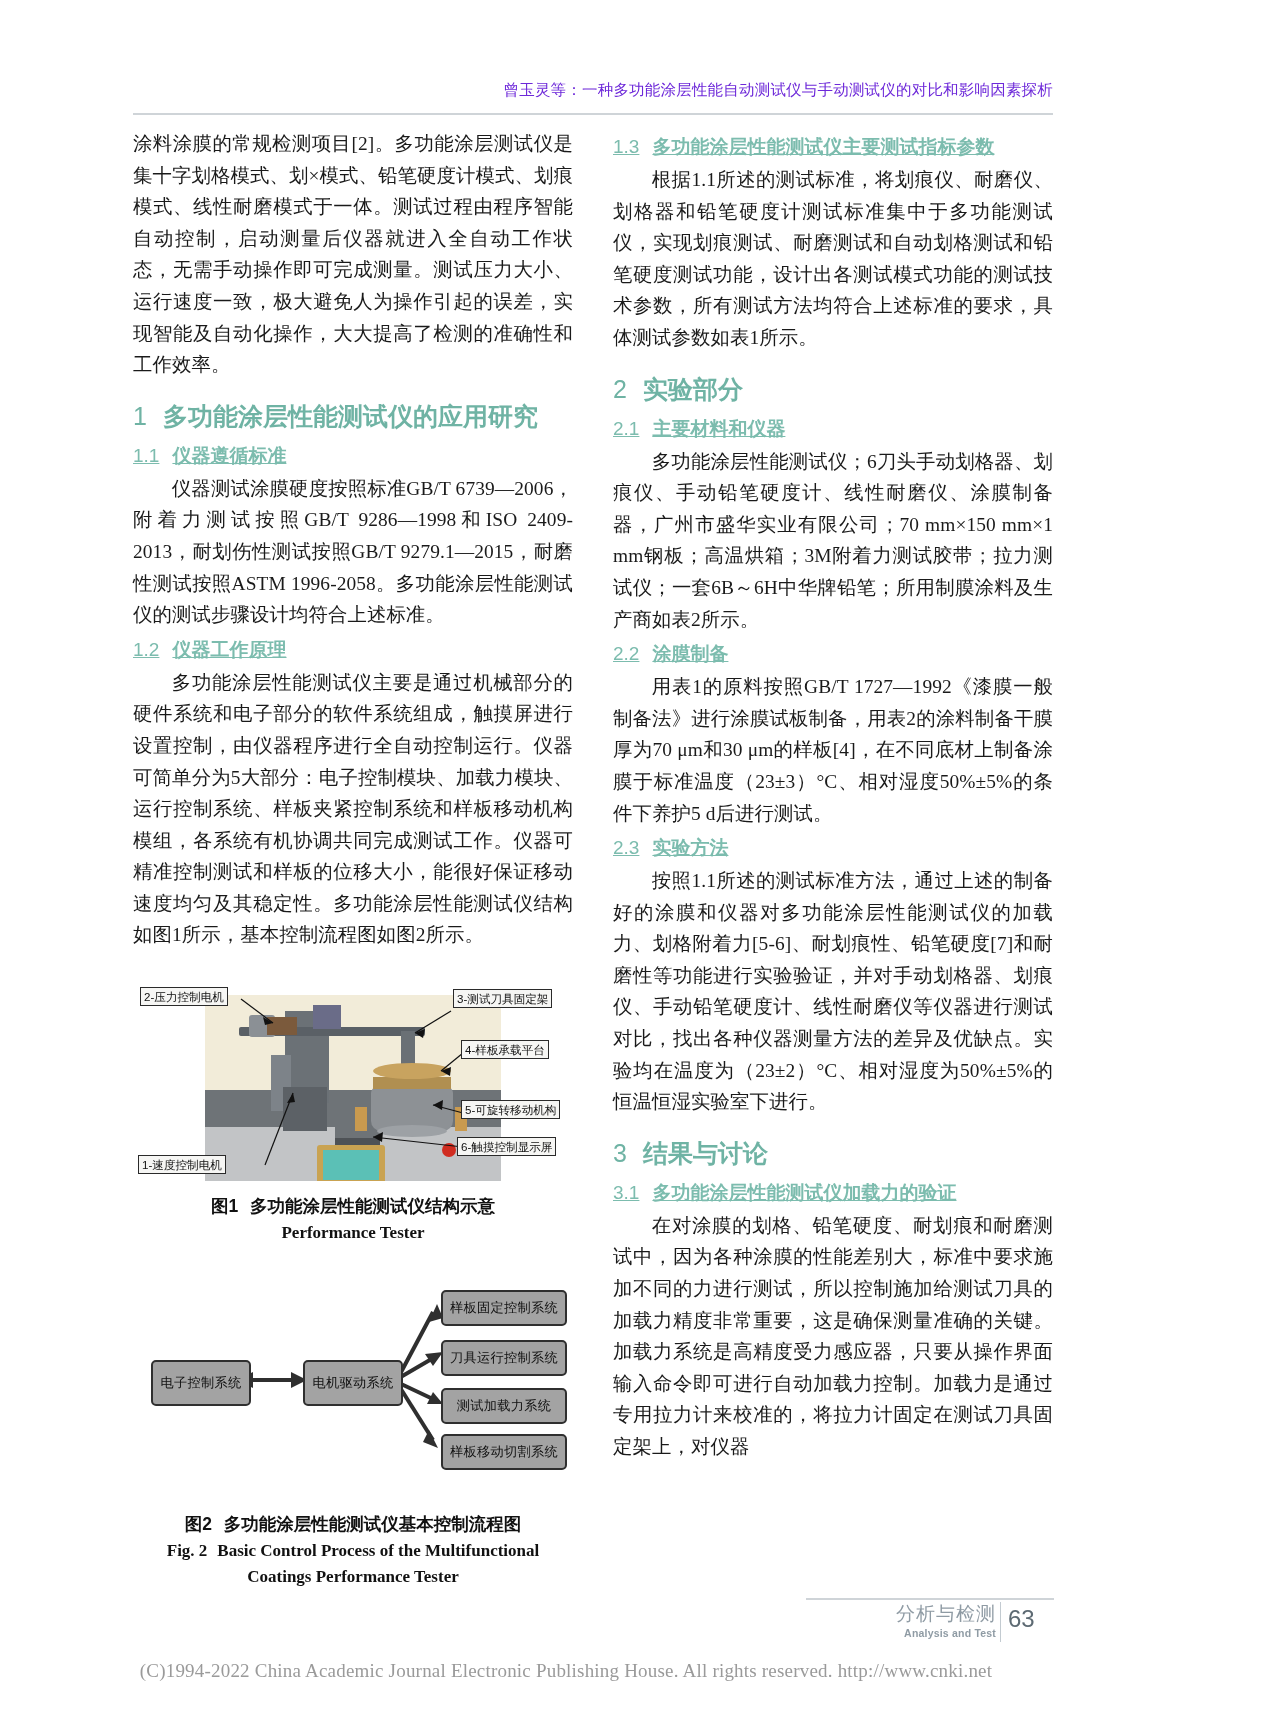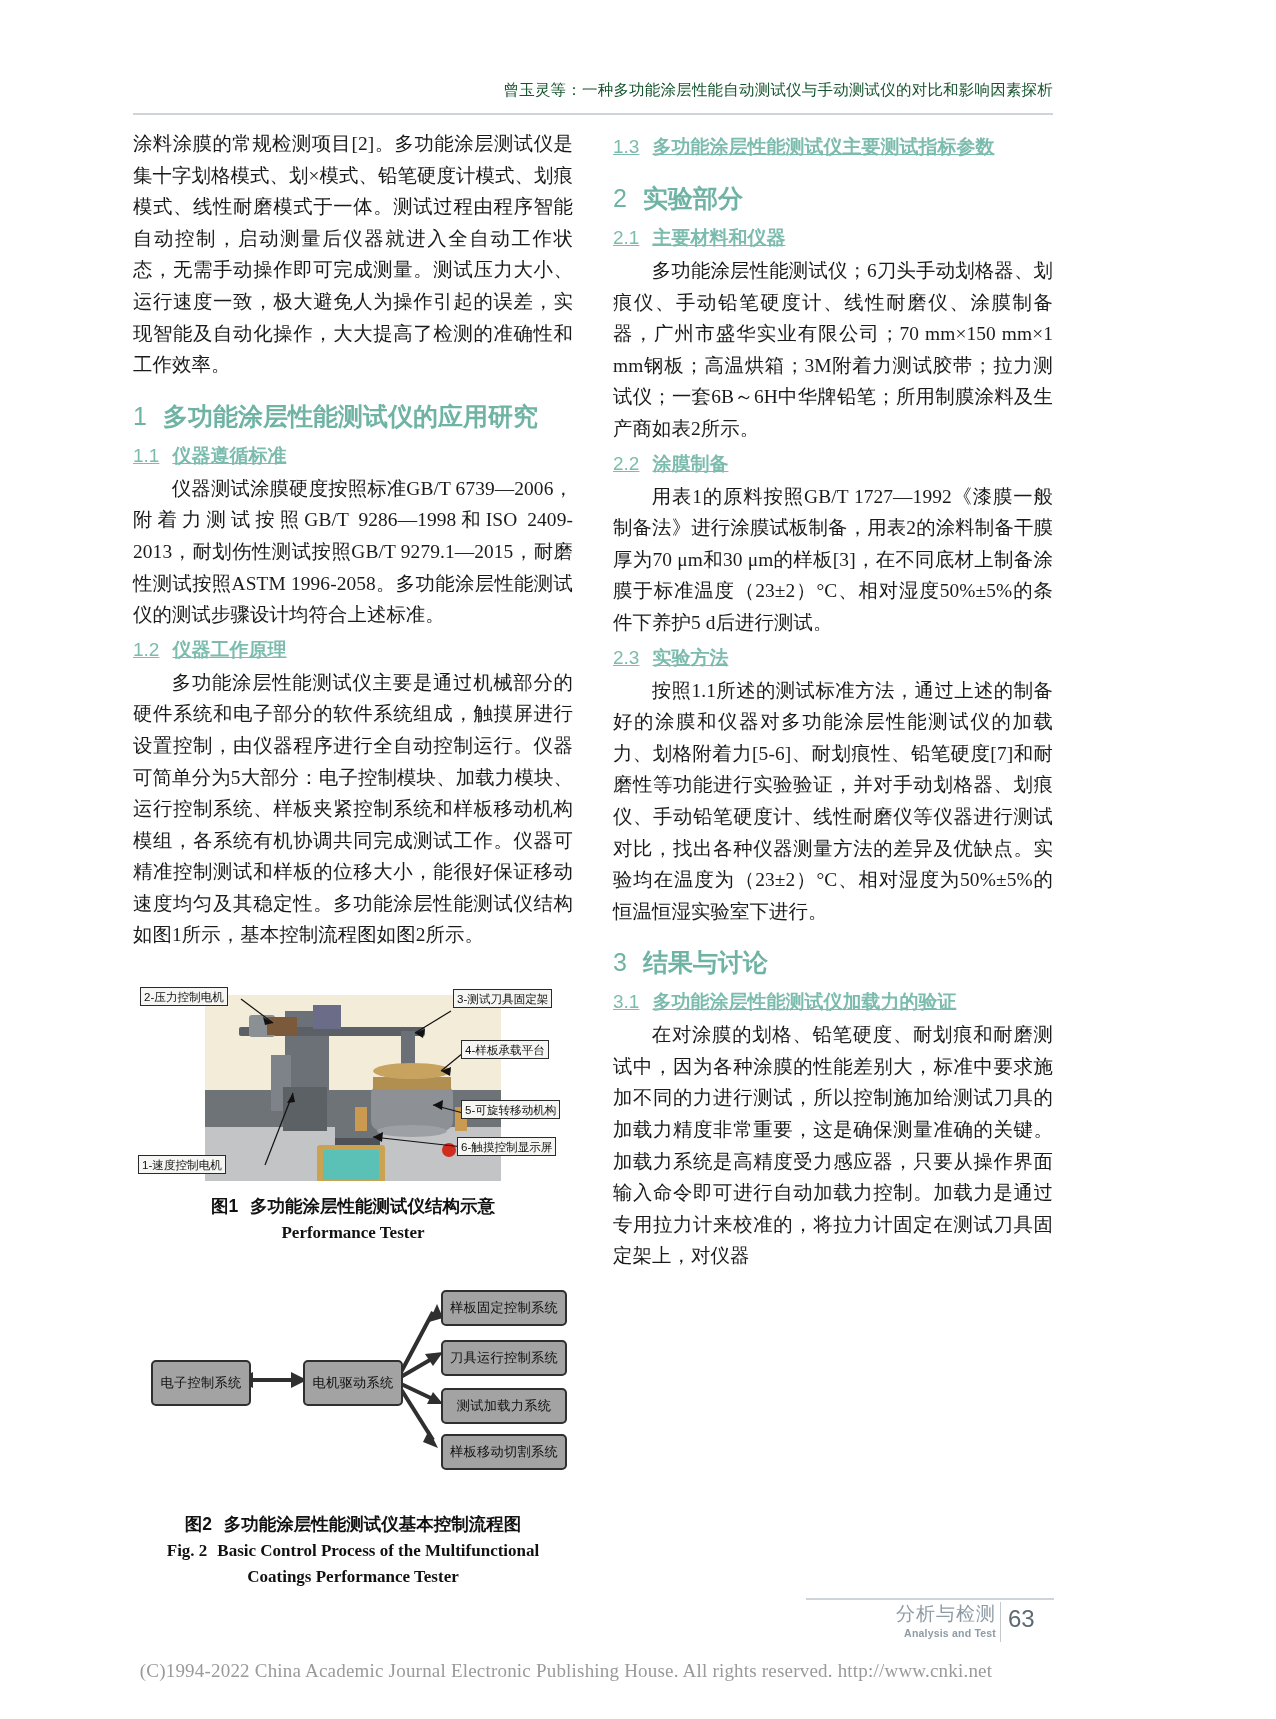--- a/index.html
+++ b/index.html
@@ -25,21 +25,21 @@
 
   
   .runhead {
     position: absolute;
     left: 133px;
     top: 80px;
     width: 920px;
     text-align: right;
     font-size: 15.5px;
     letter-spacing: .2px;
-    color: #14532d;
+    color: #6d28d9;
     font-family: "Liberation Sans", "DejaVu Sans", sans-serif;
     white-space: nowrap;
   }
   .runrule {
     position: absolute;
     left: 133px;
     top: 113px;
     width: 920px;
     height: 2px;
     background: #cfd4d8;
@@ -355,34 +355,35 @@
     </div>
     <div class="figcap-en">Coatings Performance Tester</div>
   </div>
 
   <div class="col col-right">
 
 
     <div class="h2">
       <span class="num">1.3</span><span>多功能涂层性能测试仪主要测试指标参数</span>
     </div>
+    <p class="bodytext indent">根据1.1所述的测试标准，将划痕仪、耐磨仪、划格器和铅笔硬度计测试标准集中于多功能测试仪，实现划痕测试、耐磨测试和自动划格测试和铅笔硬度测试功能，设计出各测试模式功能的测试技术参数，所有测试方法均符合上述标准的要求，具体测试参数如表1所示。</p>
 
     <div class="h1">
       <span class="num">2</span><span>实验部分</span>
     </div>
 
     <div class="h2">
       <span class="num">2.1</span><span>主要材料和仪器</span>
     </div>
     <p class="bodytext indent">多功能涂层性能测试仪；6刀头手动划格器、划痕仪、手动铅笔硬度计、线性耐磨仪、涂膜制备器，广州市盛华实业有限公司；70 mm×150 mm×1 mm钢板；高温烘箱；3M附着力测试胶带；拉力测试仪；一套6B～6H中华牌铅笔；所用制膜涂料及生产商如表2所示。</p>
 
     <div class="h2">
       <span class="num">2.2</span><span>涂膜制备</span>
     </div>
-    <p class="bodytext indent">用表1的原料按照GB/T 1727—1992《漆膜一般制备法》进行涂膜试板制备，用表2的涂料制备干膜厚为70 μm和30 μm的样板[3]，在不同底材上制备涂膜于标准温度（23±2）°C、相对湿度50%±5%的条件下养护5 d后进行测试。</p>
+    <p class="bodytext indent">用表1的原料按照GB/T 1727—1992《漆膜一般制备法》进行涂膜试板制备，用表2的涂料制备干膜厚为70 μm和30 μm的样板[4]，在不同底材上制备涂膜于标准温度（23±3）°C、相对湿度50%±5%的条件下养护5 d后进行测试。</p>
 
     <div class="h2">
       <span class="num">2.3</span><span>实验方法</span>
     </div>
     <p class="bodytext indent">按照1.1所述的测试标准方法，通过上述的制备好的涂膜和仪器对多功能涂层性能测试仪的加载力、划格附着力[5-6]、耐划痕性、铅笔硬度[7]和耐磨性等功能进行实验验证，并对手动划格器、划痕仪、手动铅笔硬度计、线性耐磨仪等仪器进行测试对比，找出各种仪器测量方法的差异及优缺点。实验均在温度为（23±2）°C、相对湿度为50%±5%的恒温恒湿实验室下进行。</p>
 
     <div class="h1">
       <span class="num">3</span><span>结果与讨论</span>
     </div>
 

